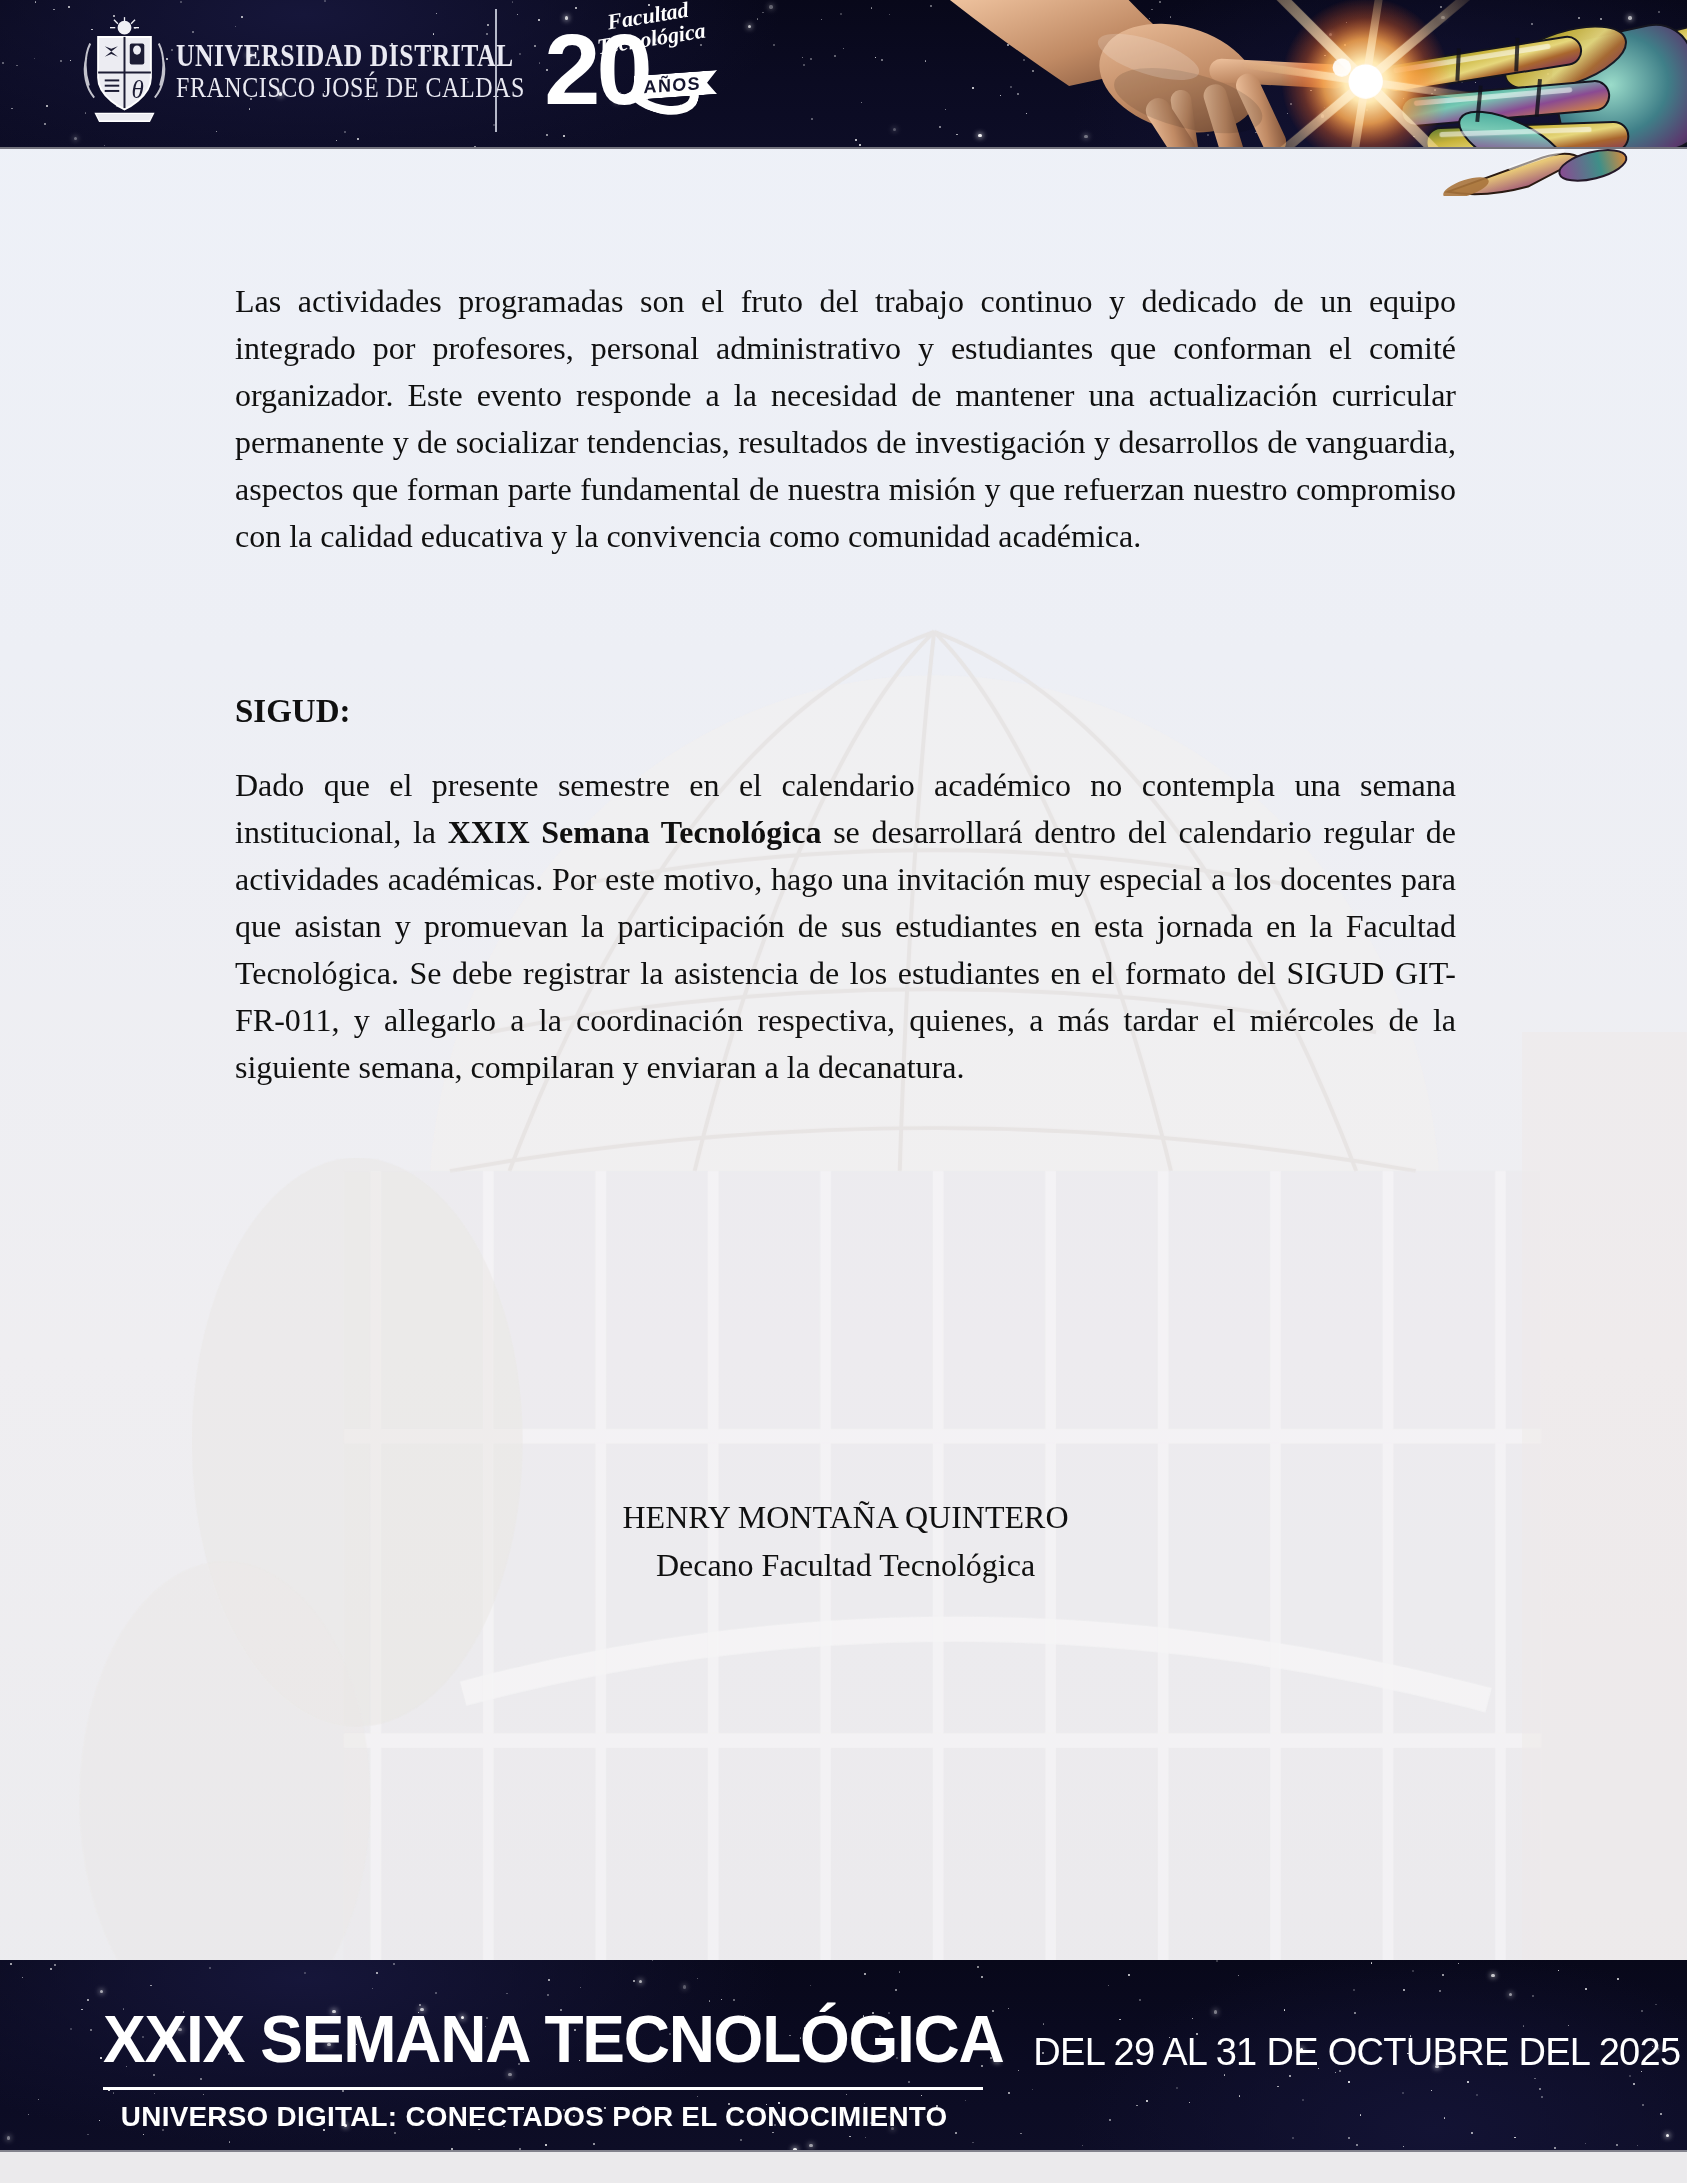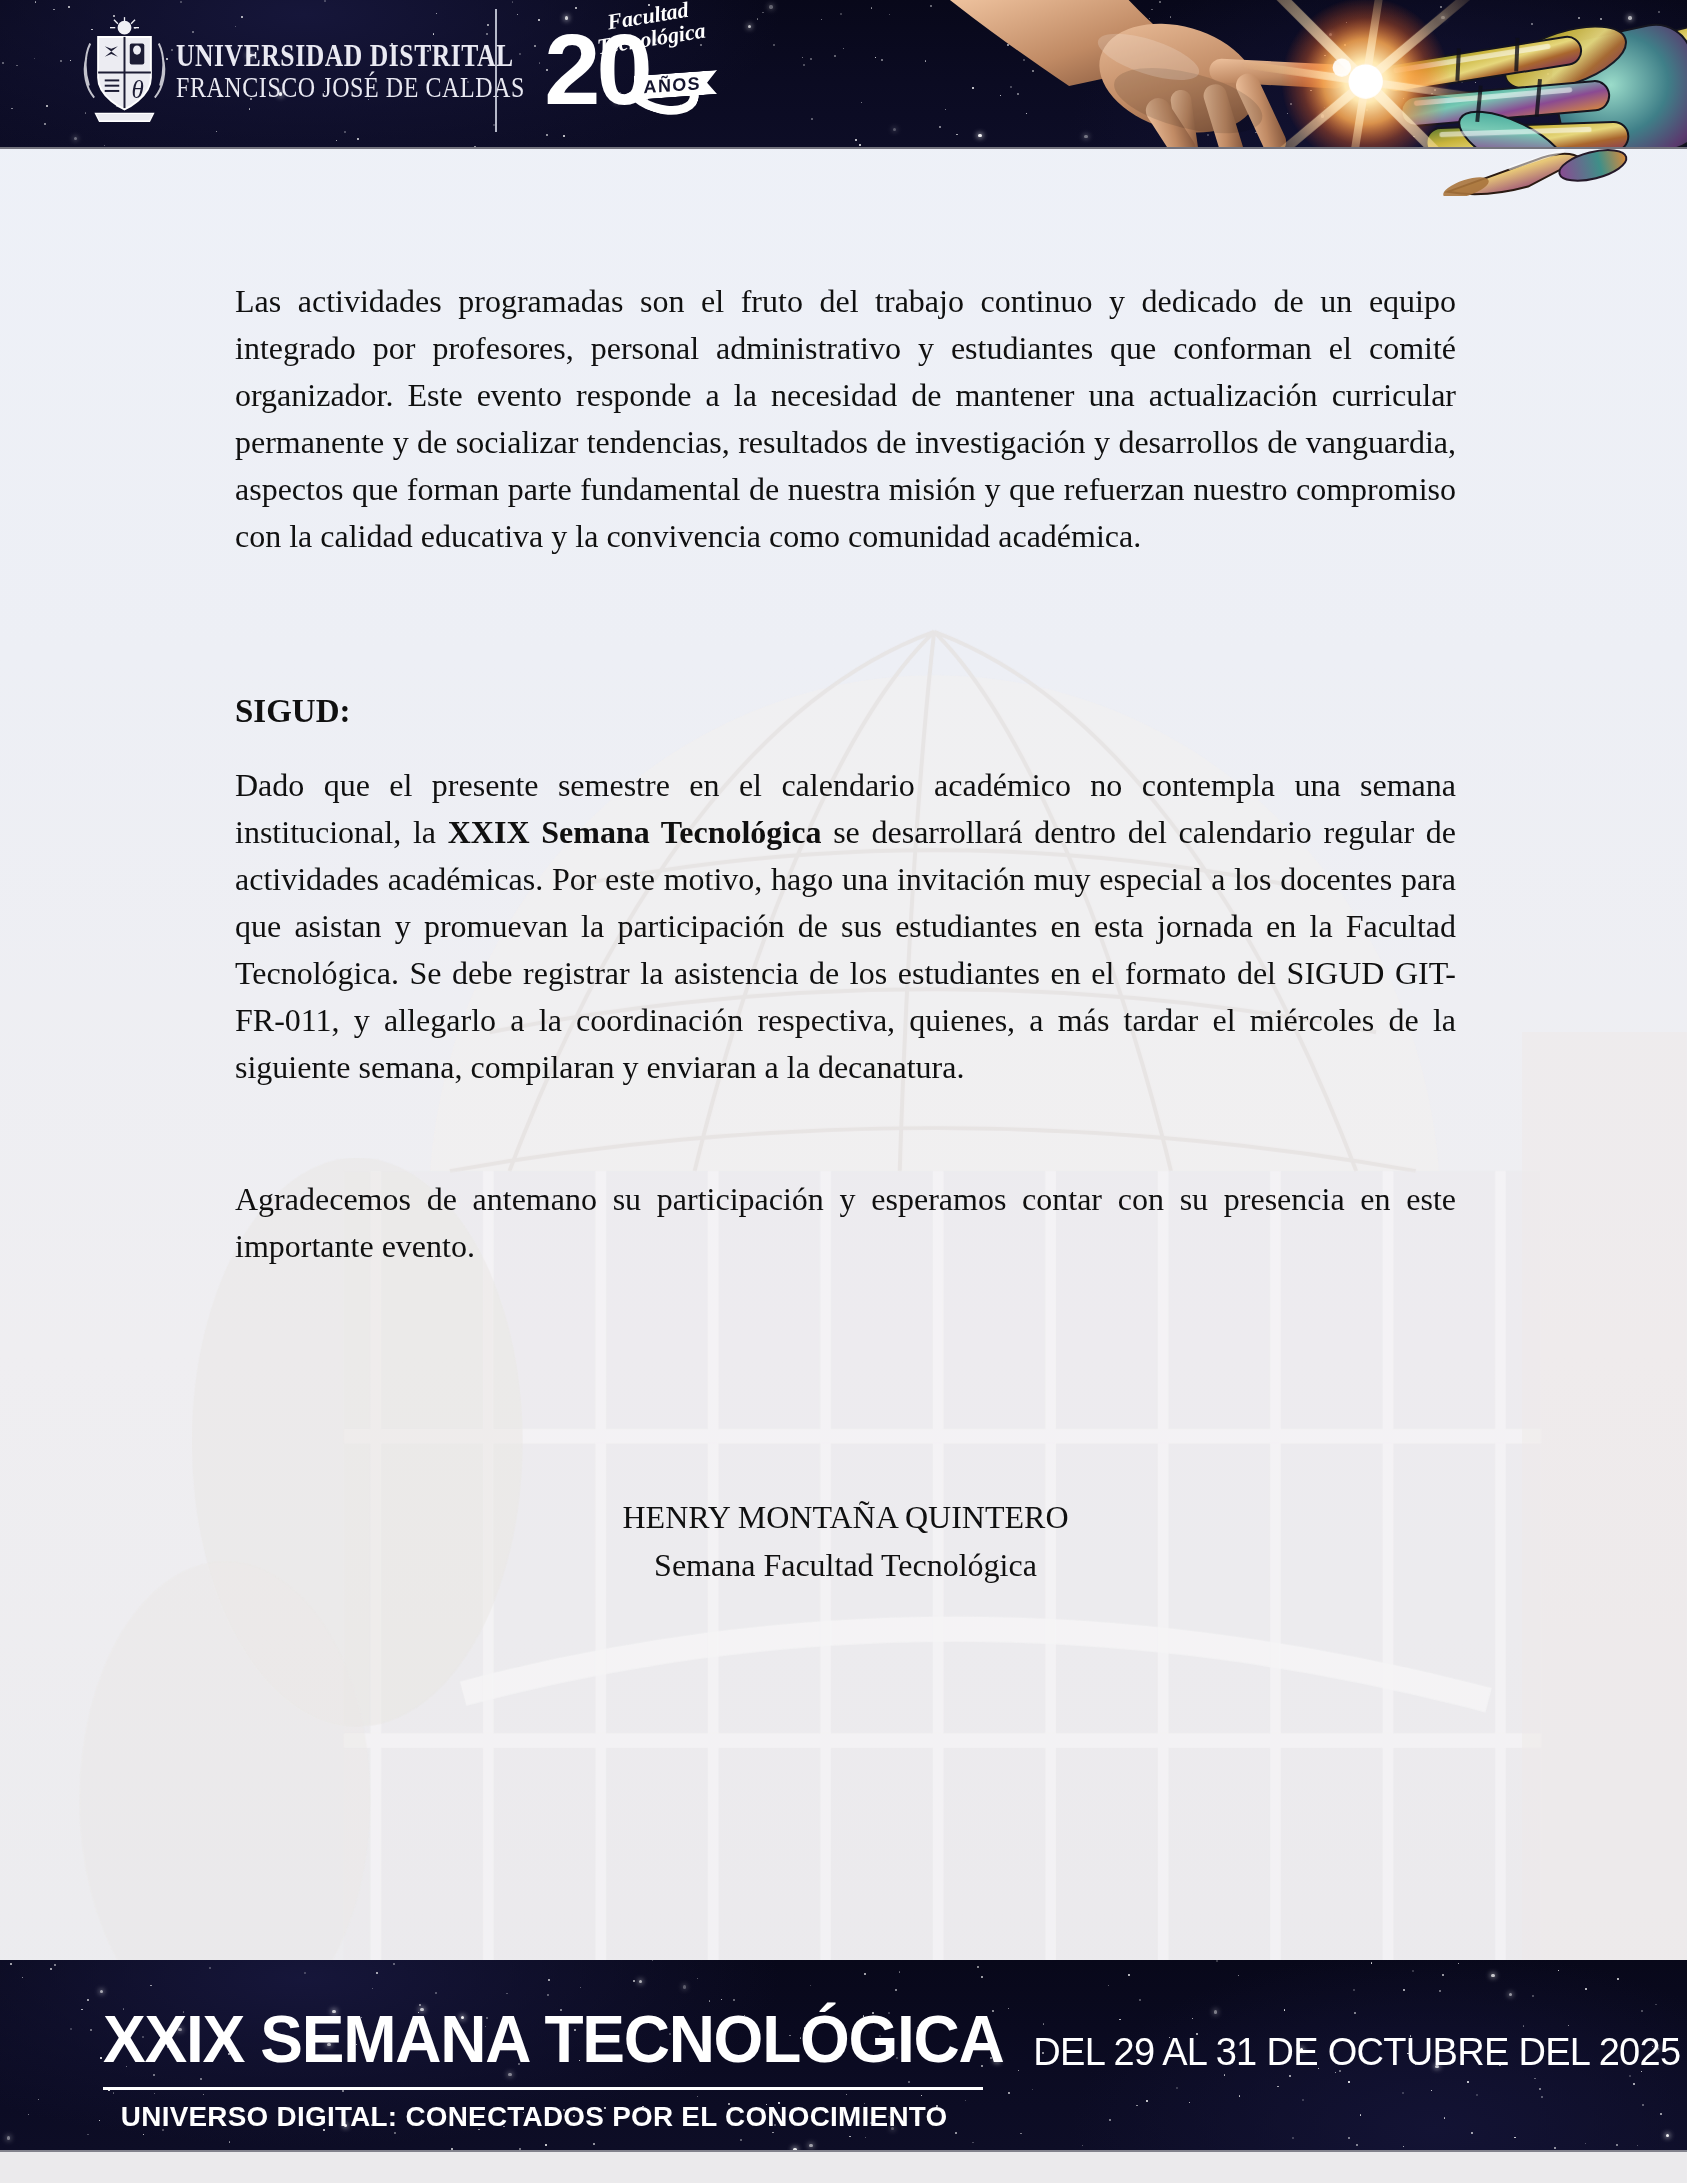--- a/index.html
+++ b/index.html
@@ -463,25 +463,24 @@
     <ellipse cx="56" cy="60" rx="36" ry="12" transform="rotate(-18 56 60)" fill="#a8743c" opacity=".9"></ellipse>
     <rect x="120" y="28" width="90" height="6" rx="3" transform="rotate(-18 120 31)" fill="#fff" opacity=".5"></rect>
   </svg>
 
   <p class="doc para" id="p1" style="position:absolute">Las actividades programadas son el fruto del trabajo continuo y dedicado de un equipo integrado por profesores, personal administrativo y estudiantes que conforman el comité organizador. Este evento responde a la necesidad de mantener una actualización curricular permanente y de socializar tendencias, resultados de investigación y desarrollos de vanguardia, aspectos que forman parte fundamental de nuestra misión y que refuerzan nuestro compromiso con la calidad educativa y la convivencia como comunidad académica.</p>
 
   <h3 class="doc nota" id="nota" style="position:absolute">SIGUD:</h3>
 
   <p class="doc para" id="p2" style="position:absolute"><span>Dado que el presente semestre en el calendario académico no contempla una semana institucional, la </span><b>XXIX Semana Tecnológica</b><span> se desarrollará dentro del calendario regular de actividades académicas. Por este motivo, hago una invitación muy especial a los docentes para que asistan y promuevan la participación de sus estudiantes en esta jornada en la Facultad Tecnológica. Se debe registrar la asistencia de los estudiantes en el formato del SIGUD GIT-FR-011, y allegarlo a la coordinación respectiva, quienes, a más tardar el miércoles de la siguiente semana, compilaran y enviaran a la decanatura.</span></p>
 
-  <p class="doc para" id="p3" style="position:absolute">Agradecemos de antemano su participación y esperamos contar con su presencia en este importante evento.</p>
 
   <div class="signature">
     <div>HENRY MONTAÑA QUINTERO</div>
-    <div>Semana Facultad Tecnológica</div>
+    <div>Decano Facultad Tecnológica</div>
   </div>
 
   <footer class="banner">
     <div class="stars">
         <i style="left:79.12%;top:58.75%;width:1.3px;height:1.3px;opacity:0.77;"></i>
         <i style="left:88.40%;top:7.22%;width:3.3px;height:3.3px;opacity:0.77;box-shadow:0 0 5.3px 1.3px rgba(255,255,255,.6);"></i>
         <i style="left:50.16%;top:70.29%;width:1.3px;height:1.3px;opacity:0.61;"></i>
         <i style="left:30.14%;top:59.34%;width:3.3px;height:3.3px;opacity:0.50;box-shadow:0 0 5.3px 1.3px rgba(255,255,255,.6);"></i>
         <i style="left:51.28%;top:92.92%;width:1.3px;height:1.3px;opacity:0.43;"></i>
         <i style="left:90.29%;top:34.36%;width:1.3px;height:1.3px;opacity:0.40;"></i>

